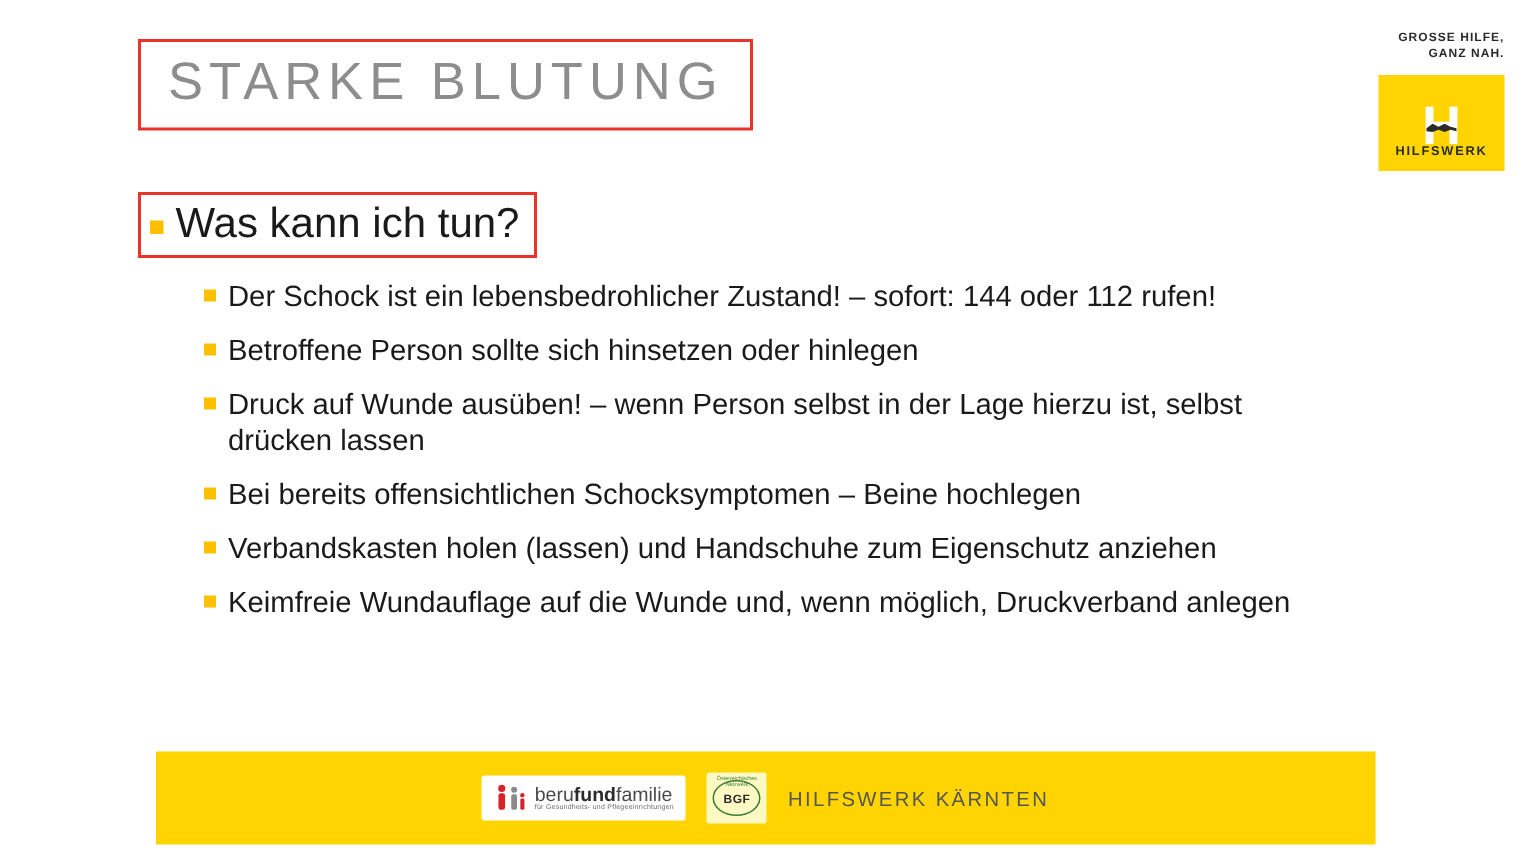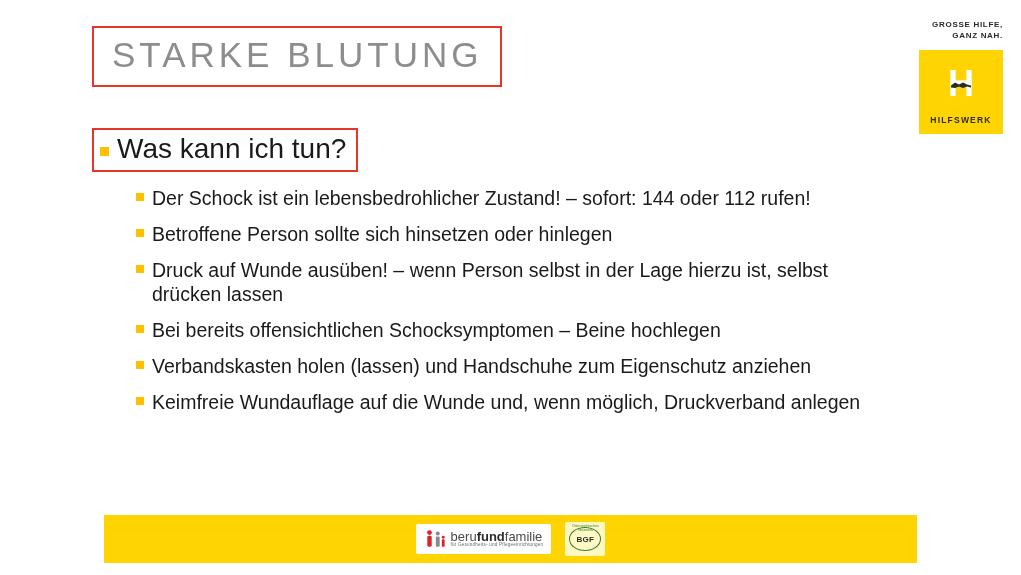--- a/index.html
+++ b/index.html
@@ -45,21 +45,21 @@
     font-size: 8px;
     font-weight: bold;
     letter-spacing: 0.7px;
     color: #2b2b2b;
     line-height: 1.35;
     text-align: right;
     margin-bottom: 8px;
   }
   .logo-square {
     width: 84px;
-    height: 84px;
+    height: 64px;
     background: #ffd400;
     position: relative;
     margin-left: auto;
   }
   .logo-h {
     position: absolute;
     left: 0;
     right: 0;
     top: 16px;
     text-align: center;
@@ -142,21 +142,21 @@
     line-height: 1.28;
     max-width: 720px;
   }
 
   
   .footer {
     position: absolute;
     left: 104px;
     right: 104px;
     bottom: 12px;
-    height: 48px;
+    height: 62px;
     background: #ffd400;
     display: flex;
     align-items: center;
     justify-content: center;
     gap: 14px;
   }
   .footer-logo1 {
     display: flex;
     align-items: center;
     gap: 5px;
@@ -296,13 +296,14 @@
       <div class="fl1-main">beru<b>fund</b>familie</div>
       <div class="fl1-sub">für Gesundheits- und Pflegeeinrichtungen</div>
     </div>
   </div>
 
   <div class="footer-logo2">
     <div class="fl2-top">Österreichisches Netzwerk</div>
     <div class="fl2-oval">BGF</div>
   </div>
 
+  <div class="footer-text">HILFSWERK KÄRNTEN</div>
 </div>
 
 </body></html>

